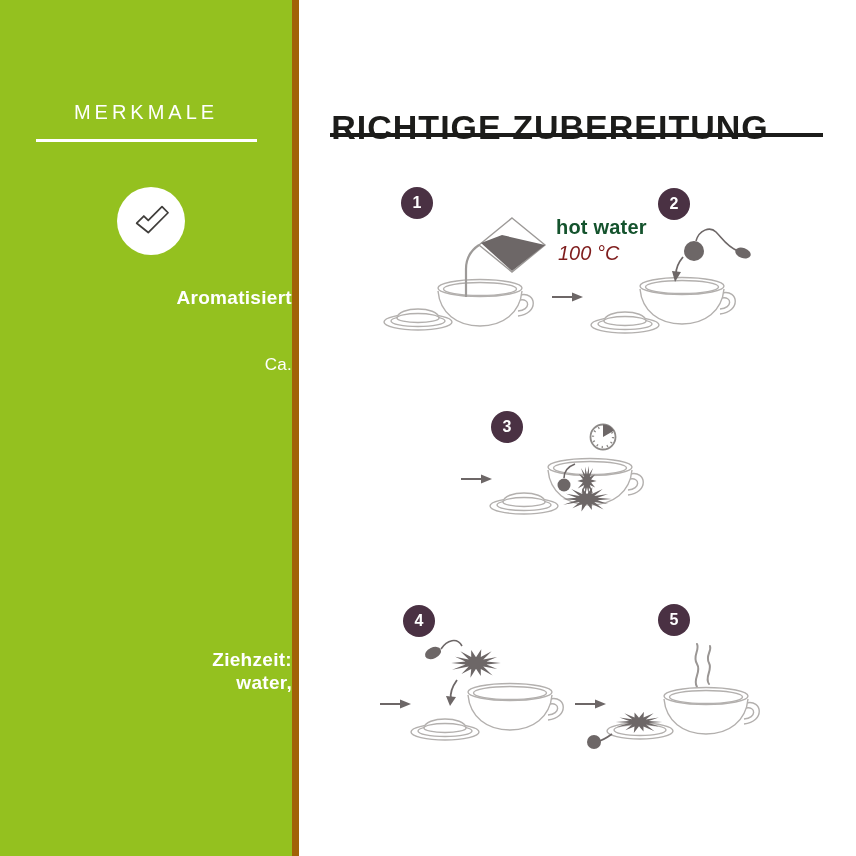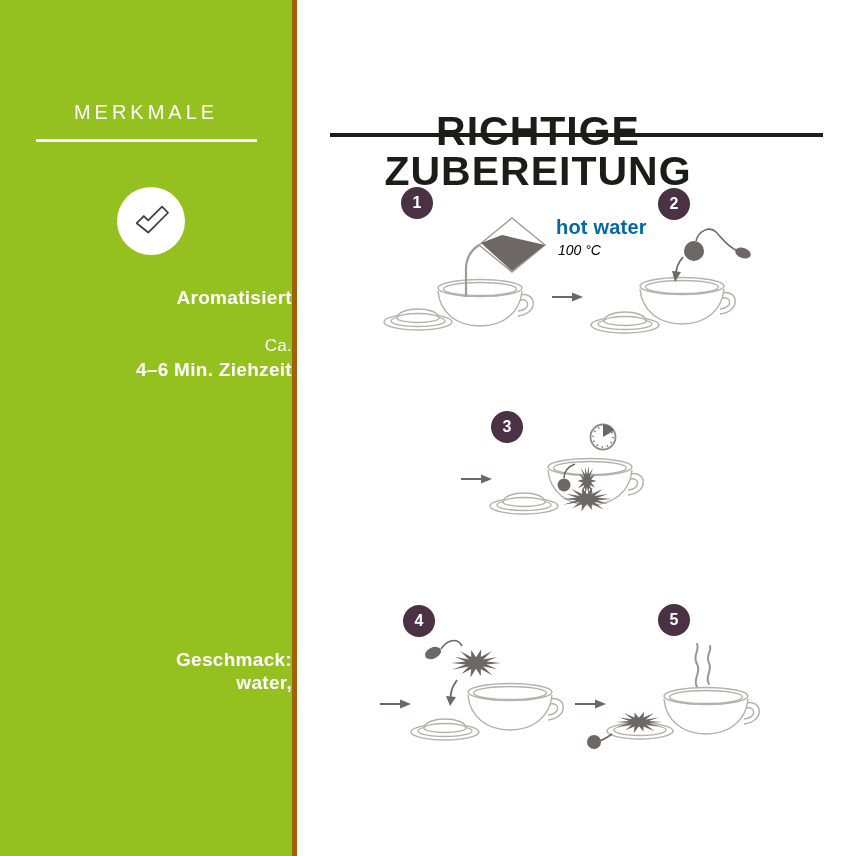--- a/index.html
+++ b/index.html
@@ -3,52 +3,52 @@
 <meta charset="utf-8">
 <style>
   html,body{margin:0;padding:0;background:#fff;}
   .stage{
     position:relative;width:856px;height:856px;background:#ffffff;overflow:hidden;
     font-family:"Liberation Sans",sans-serif;
   }
   
   .sidebar{
     position:absolute;left:0;top:0;width:292px;height:856px;
-    background:#94c11f;border-right:5px solid #a16207;
+    background:#94c11f;border-right:7px solid #a16207;
   }
   .sb-title{
     position:absolute;left:0;top:101px;width:292px;text-align:center;
     color:#fff;font-size:20px;letter-spacing:4px;font-weight:400;
   }
   .sb-rule{position:absolute;left:36px;top:139px;width:221px;height:3px;background:#fff;}
   .check-circle{
     position:absolute;left:117px;top:187px;width:68px;height:68px;border-radius:50%;
     background:#fff;display:flex;align-items:center;justify-content:center;
   }
   .feat{
     position:absolute;left:0;width:292px;text-align:center;color:#fff;
     font-size:19px;font-weight:bold;letter-spacing:.3px;line-height:24px;
   }
   .feat span{display:block;text-align:right;}
-  .feat .muted{font-weight:400;font-size:17px;}
+  .feat .muted{font-weight:400;font-size:17px;margin-top:19px;}
   .feat.tight{line-height:23px;}
   
   .main-title{
-    position:absolute;left:296px;top:84px;width:484px;text-align:center;
-    font-size:41px;font-weight:bold;letter-spacing:1px;color:#1c1c1a;line-height:40px;
+    position:absolute;left:308px;top:84px;width:484px;text-align:center;
+    font-size:34px;font-weight:bold;letter-spacing:1px;color:#1c1c1a;line-height:40px;
   }
   .title-rule{position:absolute;left:330px;top:133px;width:493px;height:4px;background:#1c1c1a;}
   .badge{
     position:absolute;width:32px;height:32px;border-radius:50%;background:#4a3143;
     color:#fff;font-size:16px;font-weight:bold;display:flex;align-items:center;justify-content:center;
   }
   .b1{left:401px;top:187px;} .b2{left:658px;top:188px;} .b3{left:491px;top:411px;}
   .b4{left:403px;top:605px;} .b5{left:658px;top:604px;}
-  .hw-label{position:absolute;left:556px;top:216px;font-size:20px;font-weight:bold;color:#0369a1;letter-spacing:.2px;}
-  .hw-temp{position:absolute;left:558px;top:242px;font-size:14px;font-style:italic;color:#000000;}
+  .hw-label{position:absolute;left:556px;top:216px;font-size:20px;font-weight:bold;color:#14532d;letter-spacing:.2px;}
+  .hw-temp{position:absolute;left:558px;top:242px;font-size:20px;font-style:italic;color:#7f1d1d;}
   .illos{position:absolute;left:330px;top:160px;width:526px;height:640px;}
   .illos .lt{stroke:#b3b0ae;stroke-width:1.4;}
   .illos .md{stroke:#9d9a98;fill:none;}
   .illos .dk{fill:#6d6767;}
   .illos .dkline{stroke:#6d6767;fill:none;}
 </style>
 </head>
 <body>
 
 <div class="stage">
@@ -60,24 +60,23 @@
       <svg width="44" height="44" viewBox="0 0 40 40">
         <path d="M7,22 L13.5,15.5 L17.5,19.5 L30,7 L35.5,12.5 L17.5,30.5 Z" fill="none" stroke="#403e3b" stroke-width="1.6" stroke-linejoin="round"></path>
       </svg>
     </div>
 
     <div class="feat" style="top:286px">
       <span>Aromatisiert</span>
     </div>
     <div class="feat" style="top:334px">
       <span class="muted">Ca.</span>
-      <span>4–6 Min. Ziehzeit</span>
     </div>
     <div class="feat tight" style="top:648px">
-      <span>Geschmack:</span>
+      <span>Ziehzeit:</span>
       <span>water,</span>
     </div>
   </aside>
 
   <main>
     <h1 class="main-title">RICHTIGE ZUBEREITUNG</h1>
     <div class="title-rule"></div>
 
     <div class="badge b1">1</div>
     <div class="badge b2">2</div>

